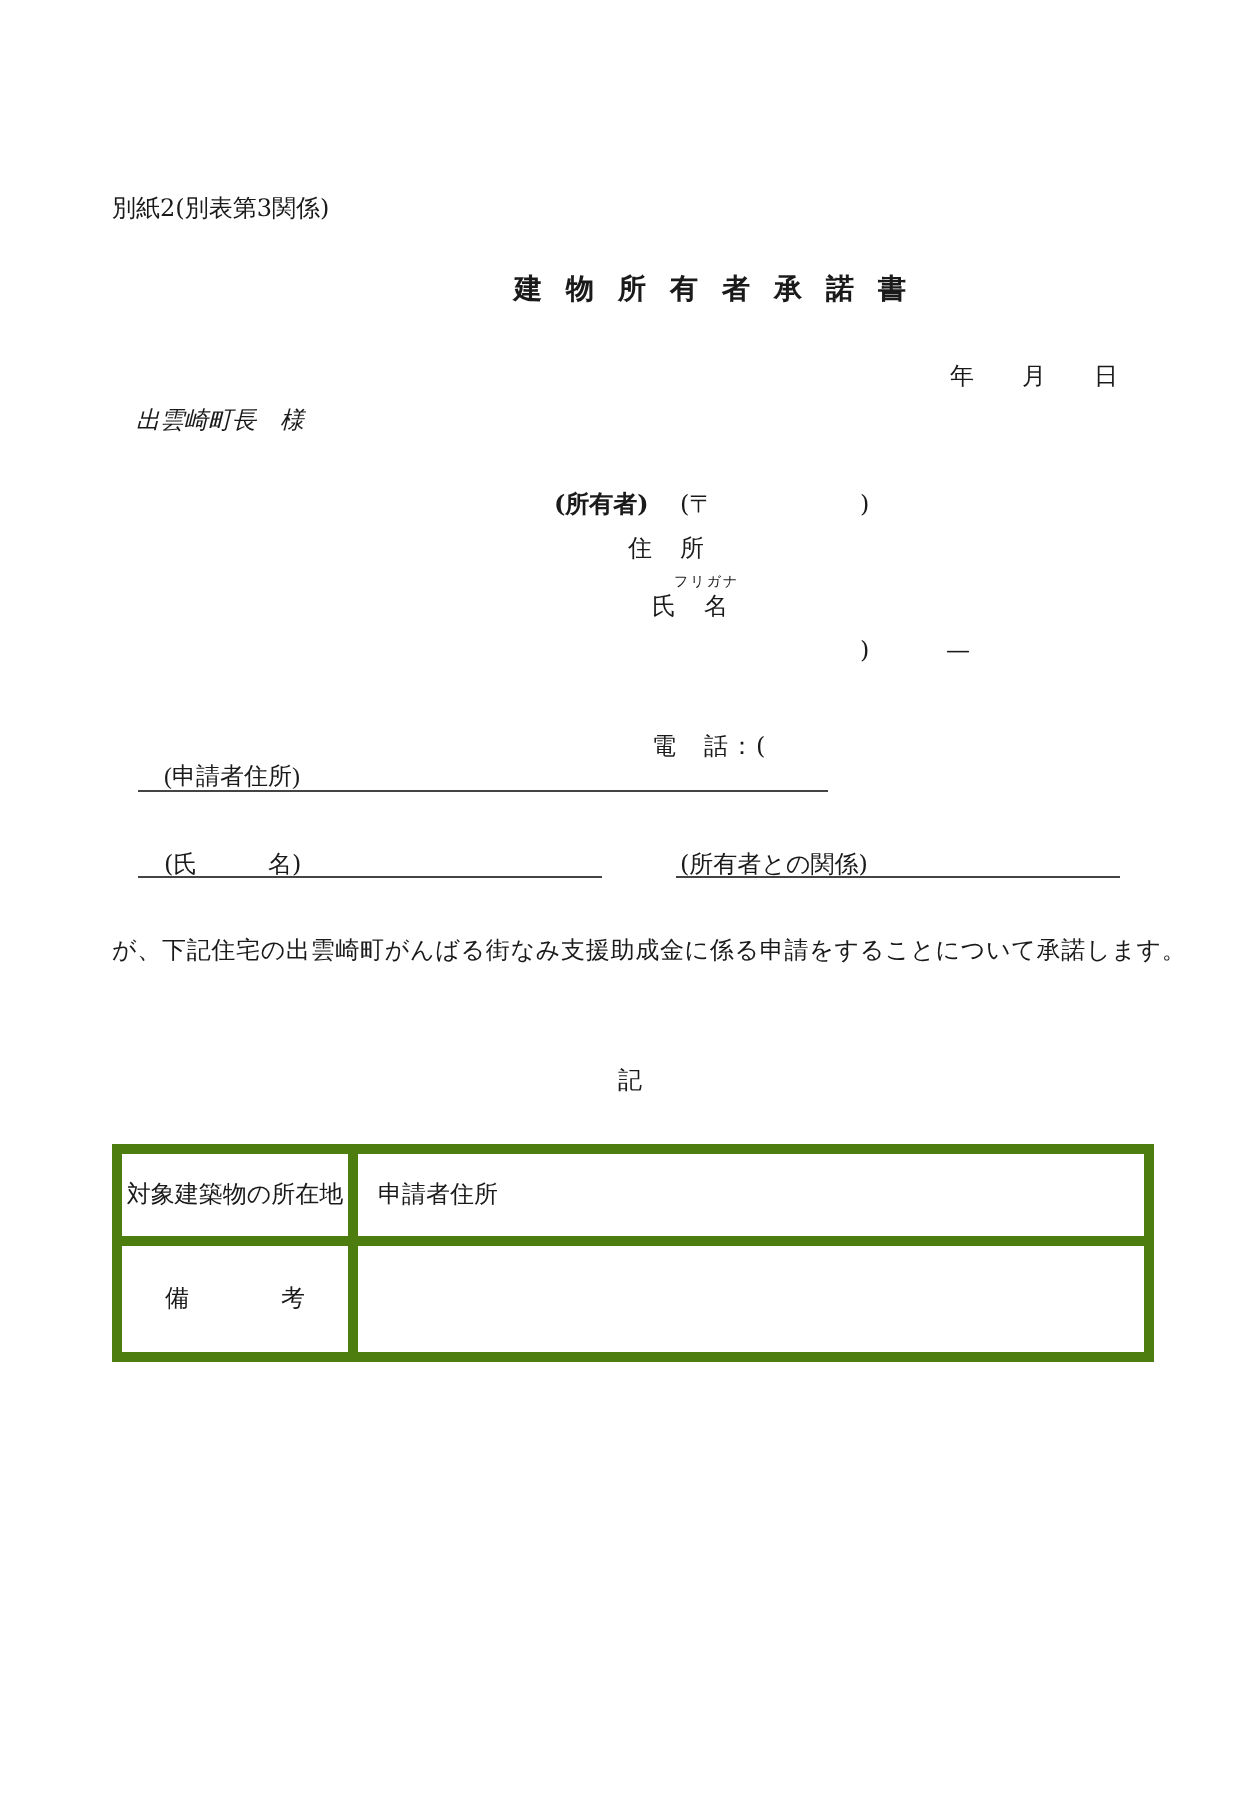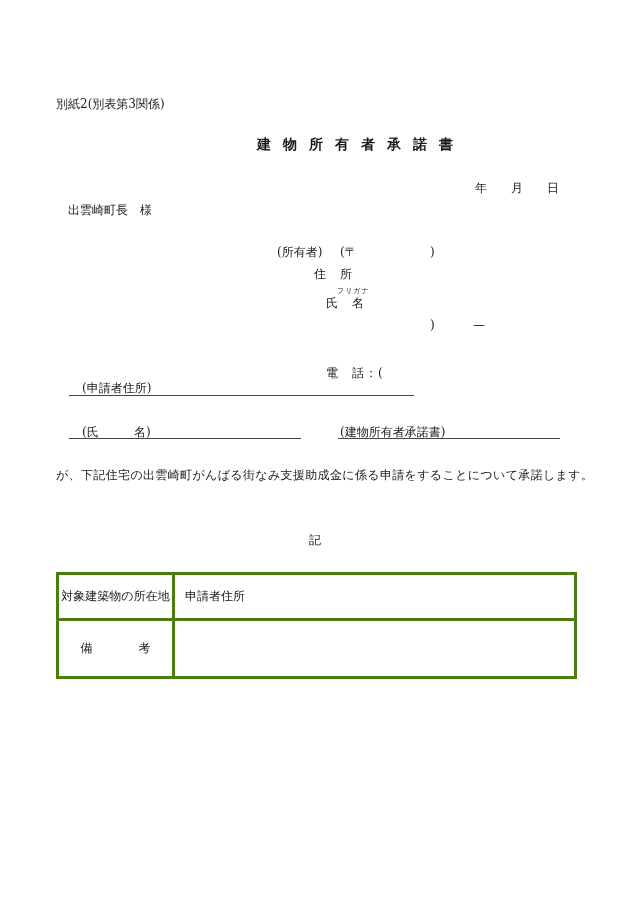--- a/index.html
+++ b/index.html
@@ -31,21 +31,21 @@
       font-size: 7px; line-height: 8px; letter-spacing: 1px;
     }
     table.rec {
       position: absolute;
       left: 56px; top: 572px;
       width: 521px;
       border-collapse: collapse;
       font-size: 12px;
     }
     table.rec td {
-      border: 3px solid #4d7c0f;
+      border: 5px solid #4d7c0f;
       padding: 0 10px;
     }
     table.rec td.h {
       width: 113px;
       text-align: center;
       padding: 0;
     }
     .spread {
       display: inline-flex;
       justify-content: space-between;
@@ -56,43 +56,43 @@
 <body>
 
 <div class="abs sm" style="left:56px; top:97px;">別紙2(別表第3関係)</div>
 
 <div class="abs title">建物所有者承諾書</div>
 
 <div class="abs sm" style="left:475px; top:181px;">年</div>
 <div class="abs sm" style="left:511px; top:181px;">月</div>
 <div class="abs sm" style="left:547px; top:181px;">日</div>
 
-<div class="abs sm" style="left:68px; top:203px;">出雲崎町長　様</div>
+<div class="abs sm" style="left:68px; top:203px;font-style:italic;">出雲崎町長　様</div>
 
-<div class="abs sm" style="left:277px; top:245px;">(所有者)</div>
+<div class="abs sm" style="left:277px; top:245px;font-weight:bold;">(所有者)</div>
 <div class="abs sm" style="left:340px; top:245px;">(〒</div>
 <div class="abs sm" style="left:430px; top:245px;">)</div>
 
 <div class="abs sm" style="left:314px; top:267px; letter-spacing:1px;">住　所</div>
 
 <div class="abs ruby" style="left:337px; top:287px;">フリガナ</div>
 <div class="abs sm" style="left:326px; top:296px; letter-spacing:1px;">氏　名</div>
 
 <div class="abs sm" style="left:326px; top:318px; letter-spacing:1px;margin-top:48px;">電　話：(</div>
 <div class="abs sm" style="left:430px; top:318px;">)</div>
 <div class="abs sm" style="left:473px; top:318px;">—</div>
 
-<div class="abs sm" style="left:82px; top:381px;">(申請者住所)</div>
+<div class="abs sm" style="left:82px; top:381px;font-family:Liberation Serif, serif;">(申請者住所)</div>
 <div class="u-line" style="left:69px; top:395px; width:345px;"></div>
 
 <div class="abs sm" style="left:82px; top:425px;">(氏</div>
 <div class="abs sm" style="left:134px; top:425px;">名)</div>
 <div class="u-line" style="left:69px; top:438px; width:232px;"></div>
 
-<div class="abs sm" style="left:340px; top:425px;">(建物所有者承諾書)</div>
+<div class="abs sm" style="left:340px; top:425px;">(所有者との関係)</div>
 <div class="u-line" style="left:338px; top:438px; width:222px;"></div>
 
 <div class="abs sm" style="left:56px; top:468px; letter-spacing:0.35px;">が、下記住宅の出雲崎町がんばる街なみ支援助成金に係る申請をすることについて承諾します。</div>
 
 <div class="abs sm" style="left:309px; top:533px;">記</div>
 
 <table class="rec">
   <tbody>
       <tr style="height:46px;">
     <td class="h">対象建築物の所在地</td>

